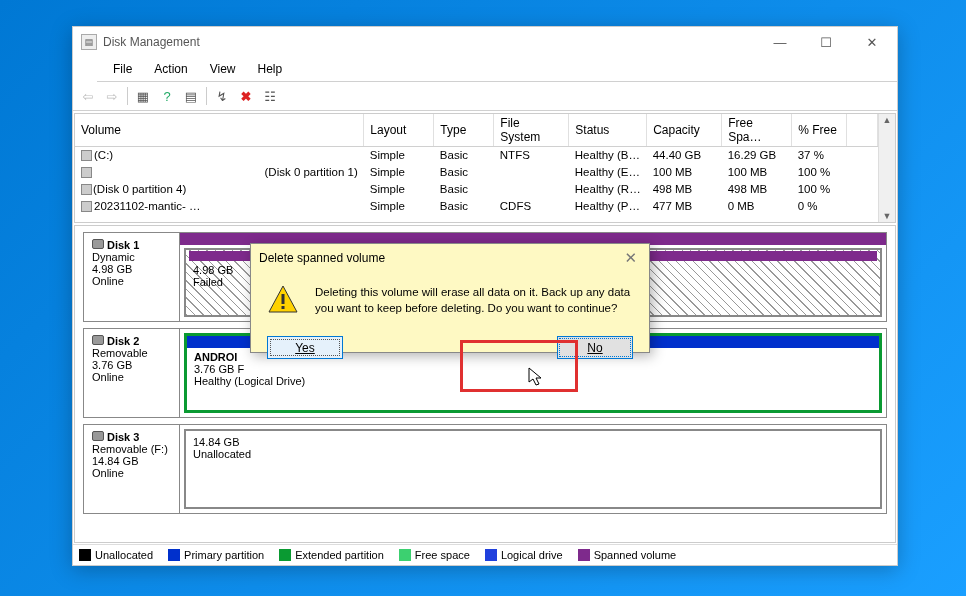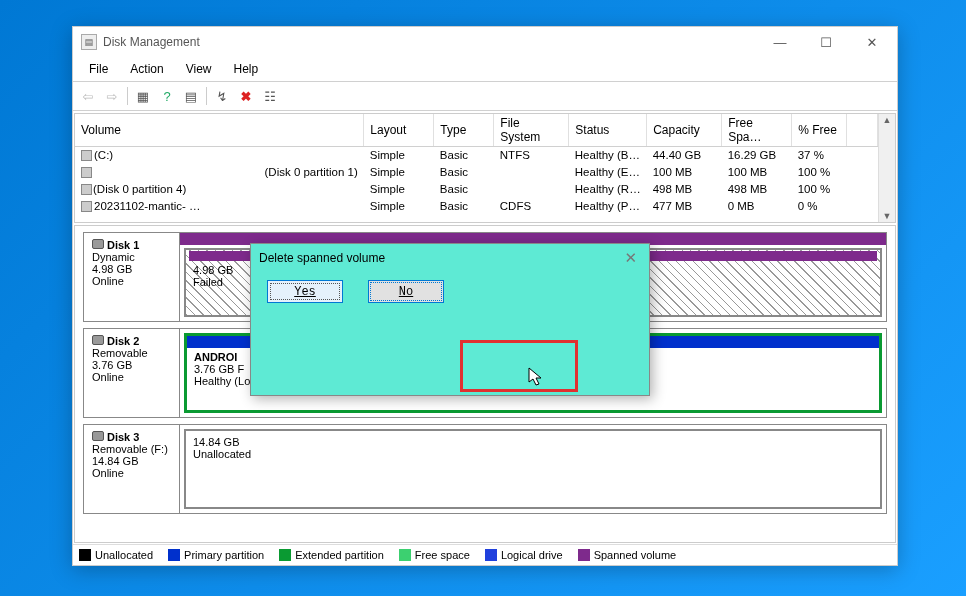--- a/index.html
+++ b/index.html
@@ -19,21 +19,21 @@
   border: 1px solid #ccc;
   box-shadow: 0 4px 20px rgba(0,0,0,0.25);
   display: flex; flex-direction: column;
 }
 .titlebar { height: 30px; display: flex; align-items: center; padding:0 2px 0 8px; color:#555; font-size:12px;}
 .titlebar .icon { width:16px; height:16px; margin-right:6px; display:flex; align-items:center; justify-content:center; background:#eee; border:1px solid #aaa; font-size:9px;}
 .titlebar .spacer { flex:1; }
 .win-controls { display:flex; }
 .win-btn { width:46px; height:30px; display:flex; align-items:center; justify-content:center; color:#555; font-size:13px;}
 
-.menubar { display:flex; gap:2px; padding: 2px 6px; border-bottom:1px solid #d0d0d0; font-size:12px; }
+.menubar { display:flex; gap:2px; padding: 2px 6px; border-bottom:1px solid #d0d0d0; font-size:12px;margin-left:24px; }
 .menubar span { padding: 3px 10px; }
 
 .toolbar { display:flex; align-items:center; gap:2px; padding:3px 4px; border-bottom:1px solid #d0d0d0; }
 .tb-btn { width:22px; height:22px; display:flex; align-items:center; justify-content:center; border:1px solid transparent; font-size:13px; color:#555;}
 .tb-sep { width:1px; height:18px; background:#ccc; margin:0 2px;}
 .tb-btn.disabled{opacity:.4;}
 
 .content { flex:1; display:flex; flex-direction:column; overflow:hidden; border-top:1px solid #fff;}
 .table-area{ border:1px solid #ccc; margin:1px; position:relative; height:110px; display:flex;}
 .table-scroll{ flex:1; overflow:hidden;}
@@ -55,32 +55,32 @@
 .vol-box{border:2px solid #888;padding:5px 7px;font-size:11px;margin:0;height:100%;}
 .vol-header-strip{height:10px;margin:-4px -4px 3px -4px;}
 
 .legend{display:flex;gap:3px;padding:4px 6px;font-size:11px;border-top:1px solid #ddd;align-items:center;}
 .leg-item{display:flex;align-items:center;gap:4px;margin-right:12px;}
 .leg-sw{width:12px;height:12px;}
 
 .dialog{
   position:absolute;
   left:250px; top:243px;
-  width:400px; height:153px;
-  background:#5eead4;
+  width:400px; height:110px;
+  background:#fef9c3;
   border:1px solid #888;
   box-shadow:3px 3px 12px rgba(0,0,0,.3);
   z-index:10;
 }
 .dlg-title{height:28px;display:flex;align-items:center;justify-content:space-between;padding:0 8px;font-size:12px;}
 .dlg-close{color:#777;font-size:15px;padding:0 4px;}
 .dlg-body{display:flex;padding:12px 16px;gap:16px;}
 .warn-icon{width:32px;height:32px;flex-shrink:0;}
 .dlg-msg{font-size:11.5px;line-height:1.4;}
-.dlg-buttons{display:flex;justify-content:flex-start;gap:25px;padding:8px 16px 12px;font-family:Liberation Mono, monospace;}
+.dlg-buttons{display:flex;justify-content:space-between;gap:10px;padding:8px 16px 12px;}
 .dlg-btn{min-width:76px;height:23px;font-size:12px;background:#e1e1e1;border:1px solid #adadad;display:flex;align-items:center;justify-content:center;}
 .dlg-btn.focus{border:1px solid #0078d4;outline:1px dotted #555;outline-offset:-4px;background:#e5f1fb;}
 .dlg-btn.no{border:1px solid #0078d4;outline:1px dotted #0078d4;outline-offset:-3px;}
 .red-highlight{position:absolute;border:3px solid #e03030;left:460px;top:340px;width:118px;height:52px;z-index:20;pointer-events:none;}
 .cursor{position:absolute;left:528px;top:367px;z-index:30;pointer-events:none;}
 
 .hatch{
   background-image: repeating-linear-gradient(45deg,#999 0,#999 1px,#fff 1px,#fff 6px);
 }
 .purple-top{background:#7e2a8c;height:12px;margin:-4px -4px 3px -4px;}
@@ -246,20 +246,28 @@
         </div>
       </div>
   </div>
 </div>
 
 <div class="dialog">
   <div class="dlg-title">
     <span>Delete spanned volume</span>
     <span class="dlg-close">✕</span>
   </div>
+  <div class="dlg-body">
+    <svg class="warn-icon" viewBox="0 0 32 32">
+      <polygon points="16,2 30,28 2,28" fill="#ffd200" stroke="#333" stroke-width="1"></polygon>
+      <rect x="14.5" y="10" width="3" height="10" fill="#333"></rect>
+      <rect x="14.5" y="22" width="3" height="3" fill="#333"></rect>
+    </svg>
+    <div class="dlg-msg">Deleting this volume will erase all data on it. Back up any data you want to keep before deleting. Do you want to continue?</div>
+  </div>
   <div class="dlg-buttons">
     <div class="dlg-btn focus">
         <span style="text-decoration:underline;">Yes</span>
       </div>
     <div class="dlg-btn no">
         <span style="text-decoration:underline;">No</span>
       </div>
   </div>
 </div>
 

